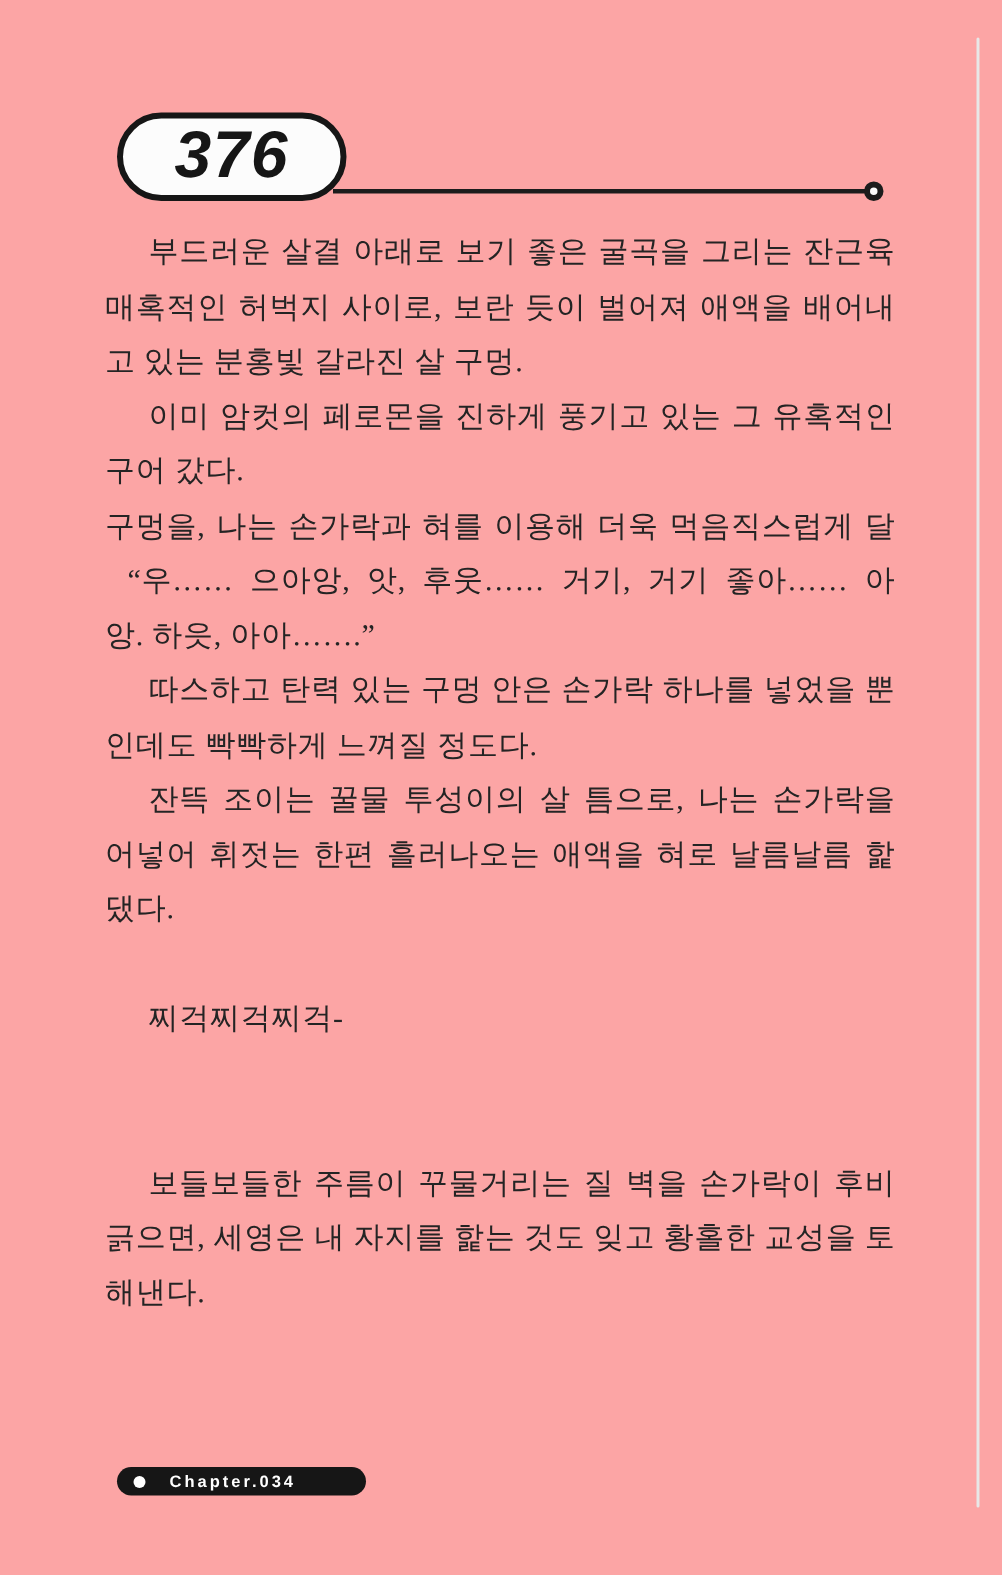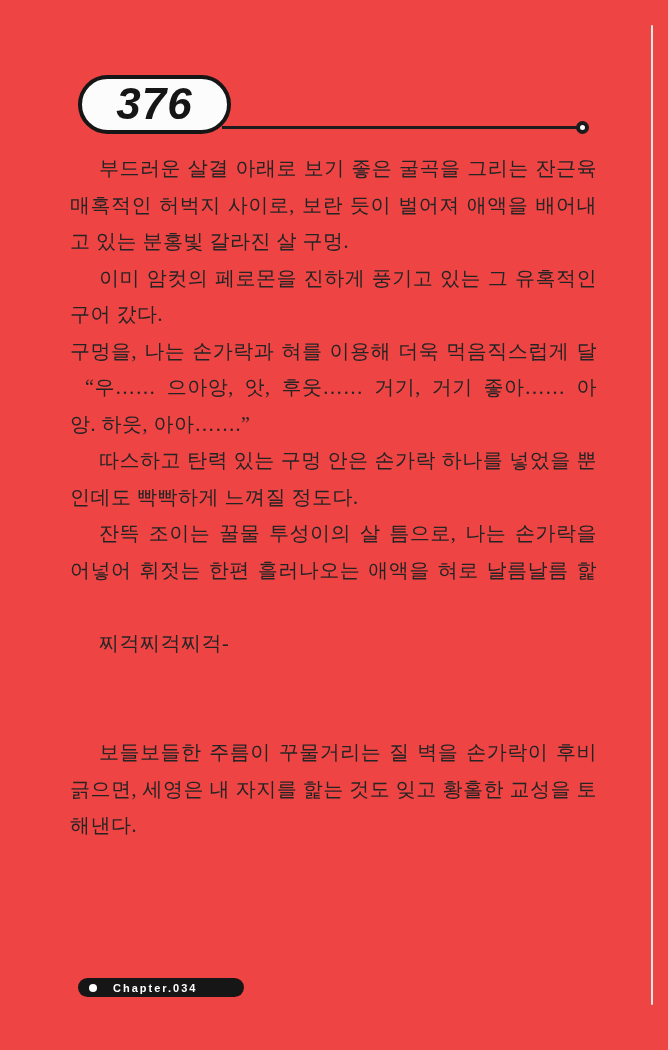--- a/index.html
+++ b/index.html
@@ -4,21 +4,21 @@
 <style>
   html, body {
     margin: 0;
     padding: 0;
     background: #ffffff;
   }
   .page {
     position: relative;
     width: 668px;
     height: 1050px;
-    background: #ef4444;
+    background: #fca5a5;
     overflow: hidden;
     font-family: "Liberation Serif", "DejaVu Serif", serif;
   }
 
   
   .page-badge {
     position: absolute;
     left: 78px;
     top: 75px;
     width: 153px;
@@ -165,20 +165,21 @@
       <div class="line">고 있는 분홍빛 갈라진 살 구멍.</div>
       <div class="line ind-para fill">이미 암컷의 페로몬을 진하게 풍기고 있는 그 유혹적인</div>
       <div class="line">구어 갔다.</div>
       <div class="line fill">구멍을, 나는 손가락과 혀를 이용해 더욱 먹음직스럽게 달</div>
       <div class="line ind-quote fill">“우…… 으아앙, 앗, 후웃…… 거기, 거기 좋아…… 아</div>
       <div class="line">앙. 하읏, 아아…….”</div>
       <div class="line ind-para fill">따스하고 탄력 있는 구멍 안은 손가락 하나를 넣었을 뿐</div>
       <div class="line">인데도 빡빡하게 느껴질 정도다.</div>
       <div class="line ind-para fill">잔뜩 조이는 꿀물 투성이의 살 틈으로, 나는 손가락을 집</div>
       <div class="line fill">어넣어 휘젓는 한편 흘러나오는 애액을 혀로 날름날름 핥아</div>
+      <div class="line">댔다.</div>
       <div class="line"></div>
       <div class="line ind-para">찌걱찌걱찌걱-</div>
       <div class="line"></div>
       <div class="line"></div>
       <div class="line ind-para fill">보들보들한 주름이 꾸물거리는 질 벽을 손가락이 후비고</div>
       <div class="line fill">긁으면, 세영은 내 자지를 핥는 것도 잊고 황홀한 교성을 토</div>
       <div class="line">해낸다.</div>
     </div>
 
   <div class="chapter-badge">

